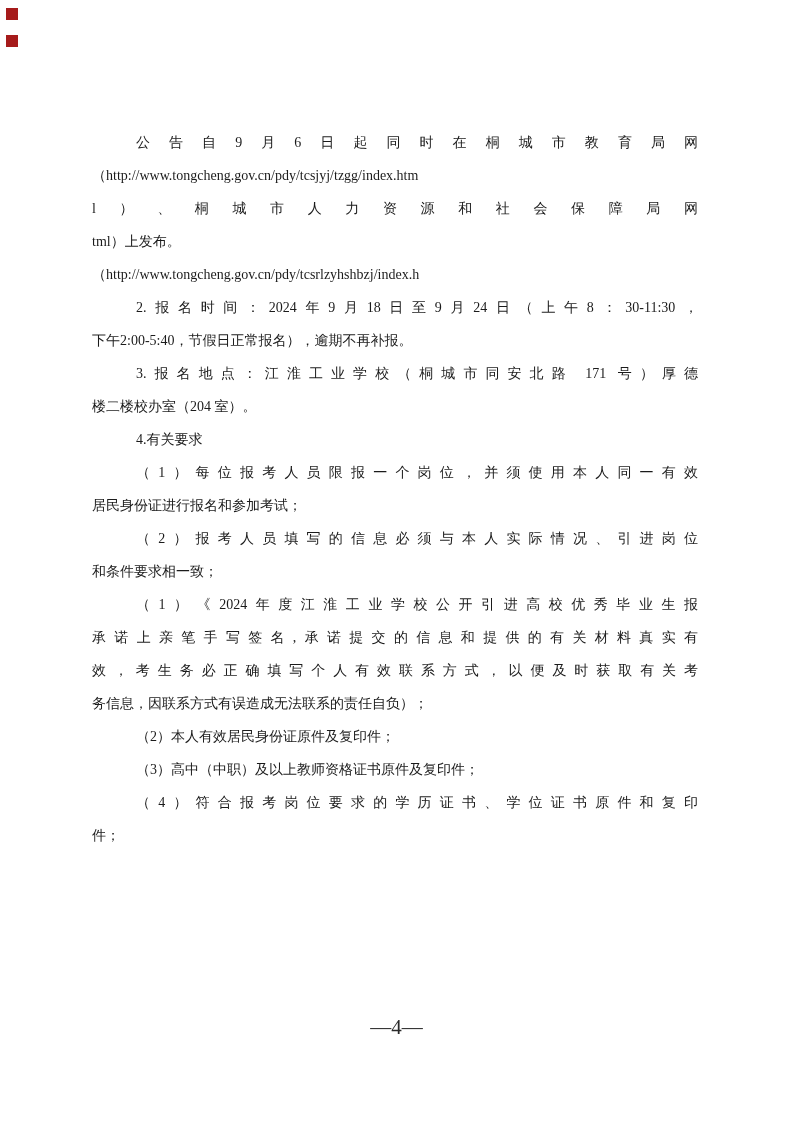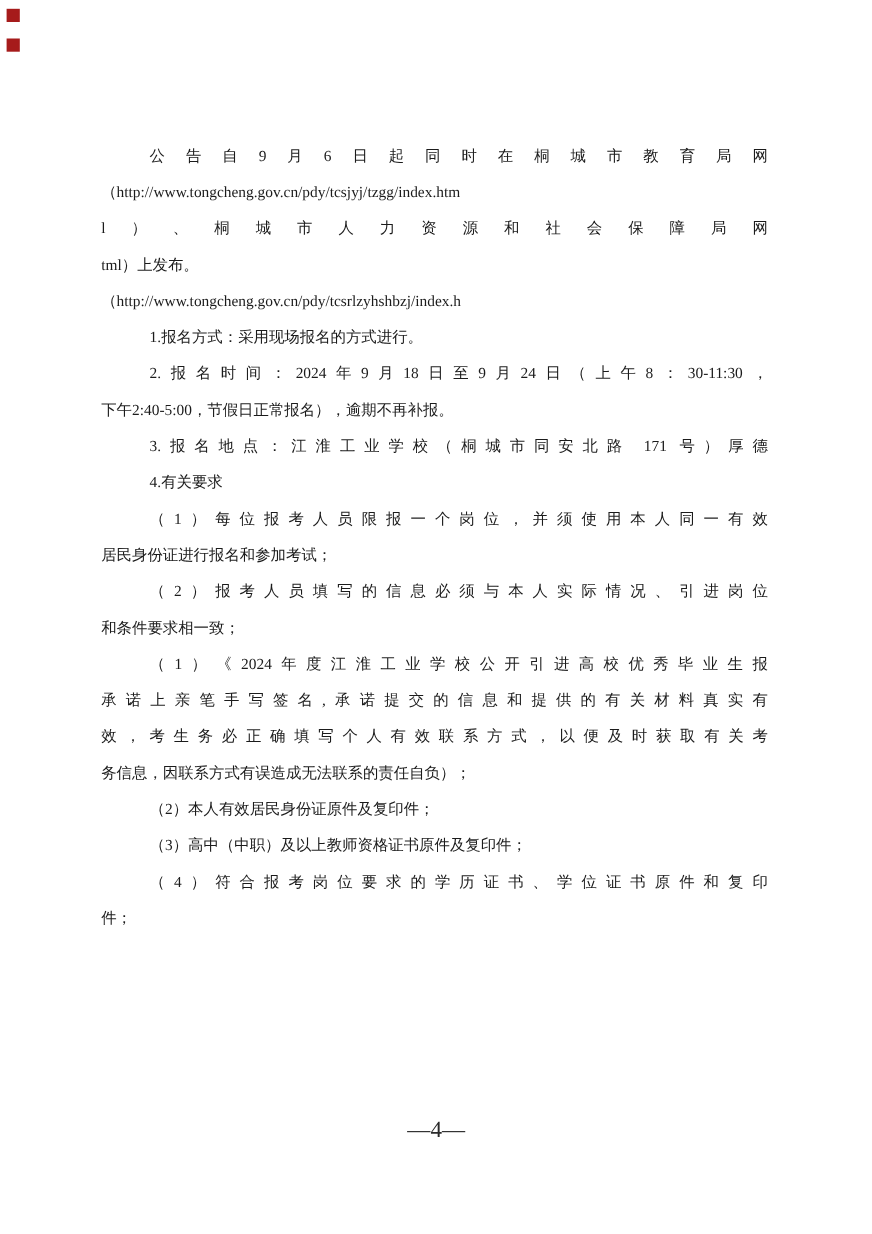--- a/index.html
+++ b/index.html
@@ -61,24 +61,24 @@
 
 <div class="page">
   <div class="corner-marker m1" style="background: rgb(166, 27, 27);"></div>
   <div class="corner-marker m2" style="background: rgb(166, 27, 27);"></div>
   <div class="doc">
       <div class="line indent stretch">公告自9月6日起同时在桐城市教育局网</div>
       <div class="line">（http://www.tongcheng.gov.cn/pdy/tcsjyj/tzgg/index.htm</div>
       <div class="line stretch">l）、桐城市人力资源和社会保障局网</div>
       <div class="line">tml）上发布。</div>
       <div class="line">（http://www.tongcheng.gov.cn/pdy/tcsrlzyhshbzj/index.h</div>
-      <div class="line indent">1.报名方式：采用现场报名的方式进行。</div>
       <div class="line indent stretch">2.报名时间：2024年9月18日至9月24日（上午8：30-11:30，</div>
-      <div class="line">下午2:40-5:00，节假日正常报名），逾期不再补报。</div>
+      <div class="line">下午2:00-5:40，节假日正常报名），逾期不再补报。</div>
       <div class="line indent stretch">3.报名地点：江淮工业学校（桐城市同安北路 171 号）厚德</div>
+      <div class="line">楼二楼校办室（204 室）。</div>
       <div class="line indent">4.有关要求</div>
       <div class="line indent stretch">（1）每位报考人员限报一个岗位，并须使用本人同一有效</div>
       <div class="line">居民身份证进行报名和参加考试；</div>
       <div class="line indent stretch">（2）报考人员填写的信息必须与本人实际情况、引进岗位</div>
       <div class="line">和条件要求相一致；</div>
       <div class="line indent stretch">（1）《2024年度江淮工业学校公开引进高校优秀毕业生报</div>
       <div class="line stretch">承诺上亲笔手写签名,承诺提交的信息和提供的有关材料真实有</div>
       <div class="line stretch">效，考生务必正确填写个人有效联系方式，以便及时获取有关考</div>
       <div class="line">务信息，因联系方式有误造成无法联系的责任自负）；</div>
       <div class="line indent">（2）本人有效居民身份证原件及复印件；</div>

